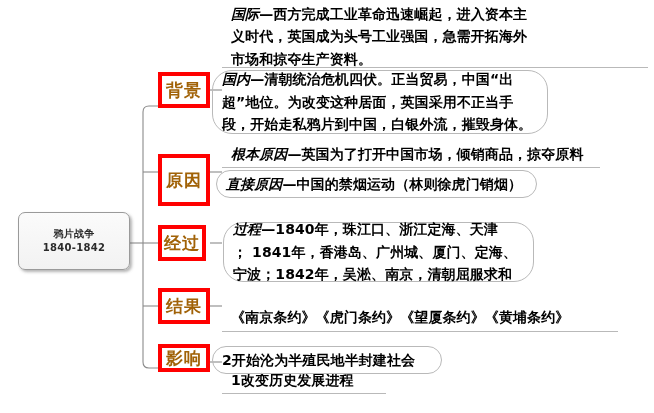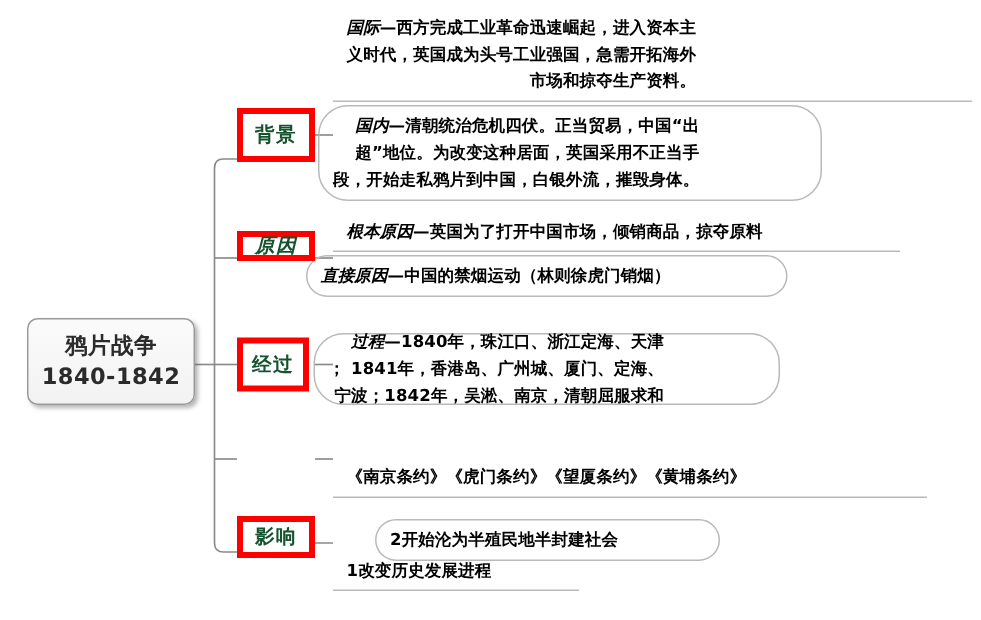--- a/index.html
+++ b/index.html
@@ -43,65 +43,64 @@
     border: 1px solid #9a9a9a;
     border-radius: 7px;
     box-shadow: 2px 2px 3px rgba(90,90,90,0.45);
     display: flex;
     flex-direction: column;
     align-items: center;
     justify-content: center;
     z-index: 6;
   }
   .root-line {
-    font-size: 15px;
+    font-size: 10px;
     font-weight: bold;
     color: #2b2b2b;
     line-height: 1.38;
     letter-spacing: 0.3px;
     white-space: nowrap;
   }
 
   
   .branch-label {
     position: absolute;
     box-sizing: border-box;
     border: 4px solid #ff0000;
     background: #ffffff;
     display: flex;
     align-items: center;
     justify-content: center;
     z-index: 7;
   }
   .branch-label span {
-    font-size: 13px;
+    font-size: 17px;
     font-weight: bold;
-    color: #14532d;
+    color: #a16207;
     letter-spacing: 1px;
     white-space: nowrap;
   }
 
   
   .content-block {
     position: absolute;
     box-sizing: border-box;
     z-index: 4;
     display: flex;
     align-items: center;
   }
   .content-block .txt {
-    font-size: 11px;
+    font-size: 14px;
     color: #000000;
     font-weight: bold;
     line-height: 1.62;
     letter-spacing: 0.1px;
     padding-left: 9px;
     padding-right: 6px;
     white-space: pre-line;
-    text-align: right;
   }
   
   .boxed {
     border: 1px solid #b9b9b9;
     border-radius: 20px;
     background: transparent;
   }
   
   .underlined {
     border-bottom: 1px solid #b9b9b9;
@@ -140,28 +139,31 @@
 
   <div class="root-node">
     <div class="root-line">鸦片战争</div>
     <div class="root-line">1840-1842</div>
   </div>
 
   <div class="branch-label" style="left:158px; top:72px; width:52px; height:36px;">
     <span>背景</span>
   </div>
 
-  <div class="branch-label" style="left:158px; top:154px; width:52px; height:20px;font-style:italic;">
+  <div class="branch-label" style="left:158px; top:154px; width:52px; height:52px;">
     <span>原因</span>
   </div>
 
   <div class="branch-label" style="left:158px; top:225px; width:48px; height:36px;">
     <span>经过</span>
   </div>
 
+  <div class="branch-label" style="left:158px; top:288px; width:52px; height:36px;">
+    <span>结果</span>
+  </div>
 
   <div class="branch-label" style="left:158px; top:344px; width:52px; height:28px;">
     <span>影响</span>
   </div>
 
   <div class="content-block underlined" style="left:222px; top:6px; width:426px; height:62px;">
     <div class="txt"><span class="lead">国际</span>—西方完成工业革命迅速崛起，进入资本主
 义时代，英国成为头号工业强国，急需开拓海外
 市场和掠夺生产资料。</div>
   </div>
@@ -169,37 +171,37 @@
   <div class="content-block boxed" style="left:212px; top:70px; width:336px; height:64px;">
     <div class="txt"><span class="lead">国内</span>—清朝统治危机四伏。正当贸易，中国“出
 超”地位。为改变这种居面，英国采用不正当手
 段，开始走私鸦片到中国，白银外流，摧毁身体。</div>
   </div>
 
   <div class="content-block underlined" style="left:222px; top:142px; width:378px; height:26px;">
     <div class="txt"><span class="lead">根本原因</span>—英国为了打开中国市场，倾销商品，掠夺原料</div>
   </div>
 
-  <div class="content-block boxed" style="left:204px; top:170px; width:321px; height:28px;">
+  <div class="content-block boxed" style="left:216px; top:170px; width:321px; height:28px;">
     <div class="txt"><span class="lead">直接原因</span>—中国的禁烟运动（林则徐虎门销烟）</div>
   </div>
 
 
-  <div class="content-block boxed" style="left:209px; top:222px; width:311px; height:48px;">
+  <div class="content-block boxed" style="left:223px; top:222px; width:311px; height:60px;">
     <div class="txt"><span class="lead">过程</span>—1840年，珠江口、浙江定海、天津
 ； 1841年，香港岛、广州城、厦门、定海、
 宁波；1842年，吴淞、南京，清朝屈服求和</div>
   </div>
 
   <div class="content-block underlined" style="left:222px; top:304px; width:396px; height:28px;">
     <div class="txt">《南京条约》《虎门条约》《望厦条约》《黄埔条约》</div>
   </div>
 
   <div class="content-block underlined" style="left:222px; top:320px; width:164px; height:26px;margin-top:48px;">
     <div class="txt">1改变历史发展进程</div>
   </div>
 
-  <div class="content-block boxed" style="left:212px; top:346px; width:230px; height:28px;margin-left:38px;">
+  <div class="content-block boxed" style="left:212px; top:346px; width:230px; height:28px;">
     <div class="txt">2开始沦为半殖民地半封建社会</div>
   </div>
 
 
 </div>
 
 </body></html>

